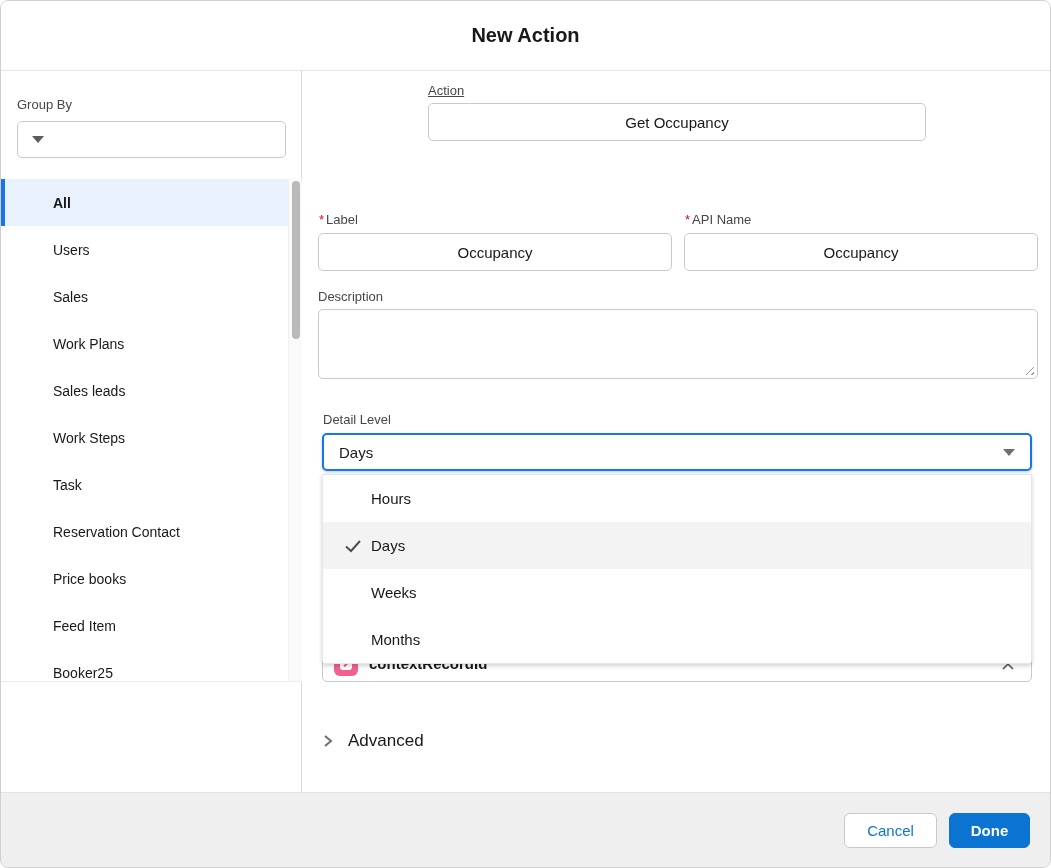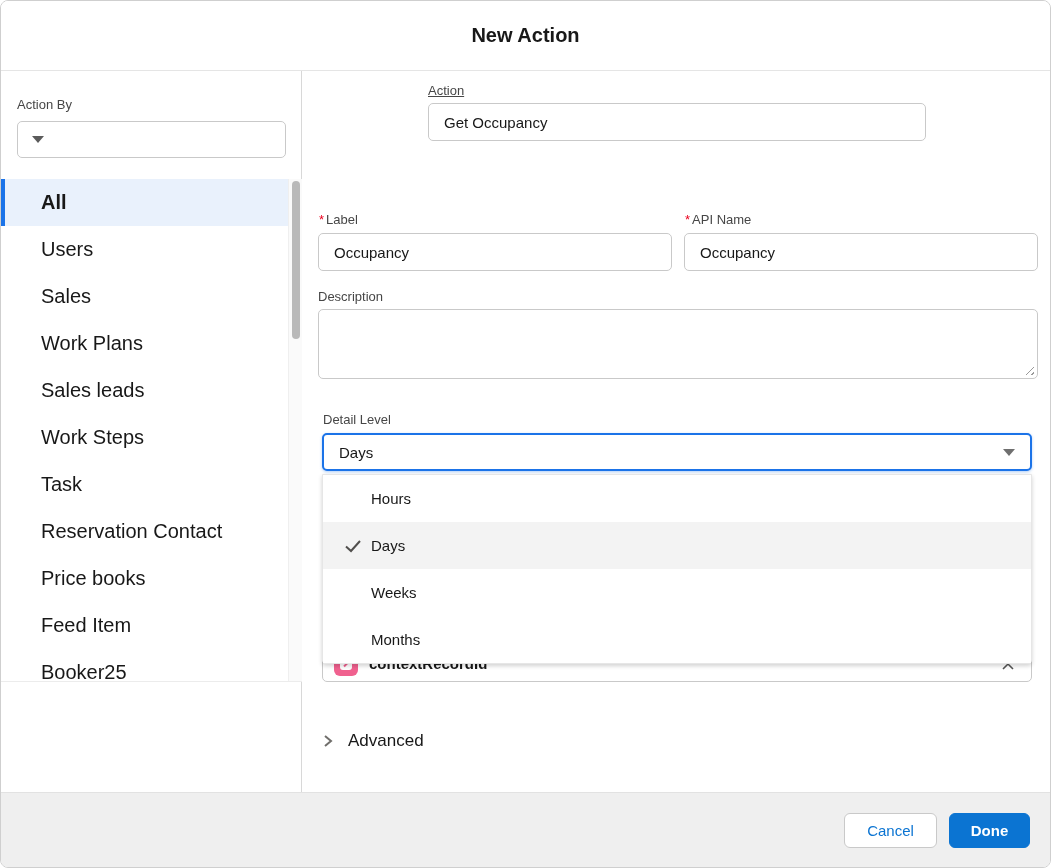--- a/index.html
+++ b/index.html
@@ -14,31 +14,31 @@
   .body{position:absolute;left:0;top:70px;width:1051px;height:723px;}
   .sidebar{position:absolute;left:0;top:0;width:301px;height:723px;border-right:1px solid #d8d8d8;background:#fff;}
   .main{position:absolute;left:301px;top:0;width:750px;height:723px;background:#fff;}
 
   
   .filter-label{position:absolute;left:16px;top:26px;font-size:13px;color:#464646;}
   .cat-select{position:absolute;left:16px;top:50px;width:269px;height:37px;border:1px solid #c9c9c9;border-radius:5px;background:#fff;display:flex;align-items:center;padding:0 14px;cursor:pointer;}
   .cat-select .val{font-size:15px;color:#181818;flex:1;}
   .tri-down{width:0;height:0;border-left:6px solid transparent;border-right:6px solid transparent;border-top:7px solid #5b5b5b;}
   .cat-list{position:absolute;left:0;top:108px;width:287px;height:502px;overflow:hidden;}
-  .cat-item{position:relative;height:47px;display:flex;align-items:center;padding-left:40px;font-size:20px;color:#181818;cursor:pointer;background:#fff;}
+  .cat-item{position:relative;height:47px;display:flex;align-items:center;padding-left:52px;font-size:14px;color:#181818;cursor:pointer;background:#fff;}
   .cat-item.selected{background:#e9f1fc;font-weight:700;}
   .cat-item.selected::before{content:"";position:absolute;left:0;top:0;width:4px;height:100%;background:#1b73e8;}
   .list-divider{position:absolute;left:0;top:610px;width:301px;height:1px;background:#ececec;}
   .sb-track{position:absolute;left:287px;top:108px;width:14px;height:502px;background:#fafafa;border-left:1px solid #efefef;}
   .sb-thumb{position:absolute;left:3px;top:2px;width:8px;height:158px;background:#b9b9b9;border-radius:4px;}
 
   
   .f-label{position:absolute;font-size:13px;color:#464646;white-space:nowrap;}
   .req{color:#ea001e;margin-right:2px;}
-  .t-input{position:absolute;height:38px;border:1px solid #c9c9c9;border-radius:5px;background:#fff;font-size:15px;color:#181818;padding:0 15px;outline:none;}
+  .t-input{position:absolute;height:38px;border:1px solid #c9c9c9;border-radius:5px;background:#fff;font-size:15px;color:#181818;padding:0 15px;outline:none;text-align:center;}
   .action-label{left:126px;top:12px;text-decoration:underline;}
   .action-input{left:126px;top:32px;width:498px;}
   .label-label{left:17px;top:141px;}
   .api-label{left:383px;top:141px;}
   .label-input{left:16px;top:162px;width:354px;}
   .api-input{left:382px;top:162px;width:354px;}
   .desc-label{left:16px;top:218px;}
   .desc-area{position:absolute;left:16px;top:238px;width:720px;height:70px;border:1px solid #c9c9c9;border-radius:5px;resize:none;outline:none;background:#fff;font-size:15px;color:#181818;padding:8px 14px;}
   .grip{position:absolute;left:722px;top:294px;width:10px;height:10px;background:repeating-linear-gradient(135deg,#9a9a9a 0 1px,transparent 1px 4px);clip-path:polygon(100% 0,0 100%,100% 100%);pointer-events:none;}
 
@@ -75,21 +75,21 @@
 
 <div class="modal">
 
   <div class="hdr">
     <h1>New Action</h1>
   </div>
 
   <div class="body">
 
     <div class="sidebar">
-      <div class="filter-label">Action By</div>
+      <div class="filter-label">Group By</div>
       <div class="cat-select">
         <span class="tri-down"></span>
       </div>
 
       <div class="cat-list">
         <div class="cat-item selected">All</div>
         <div class="cat-item">Users</div>
         <div class="cat-item">Sales</div>
         <div class="cat-item">Work Plans</div>
         <div class="cat-item">Sales leads</div>

